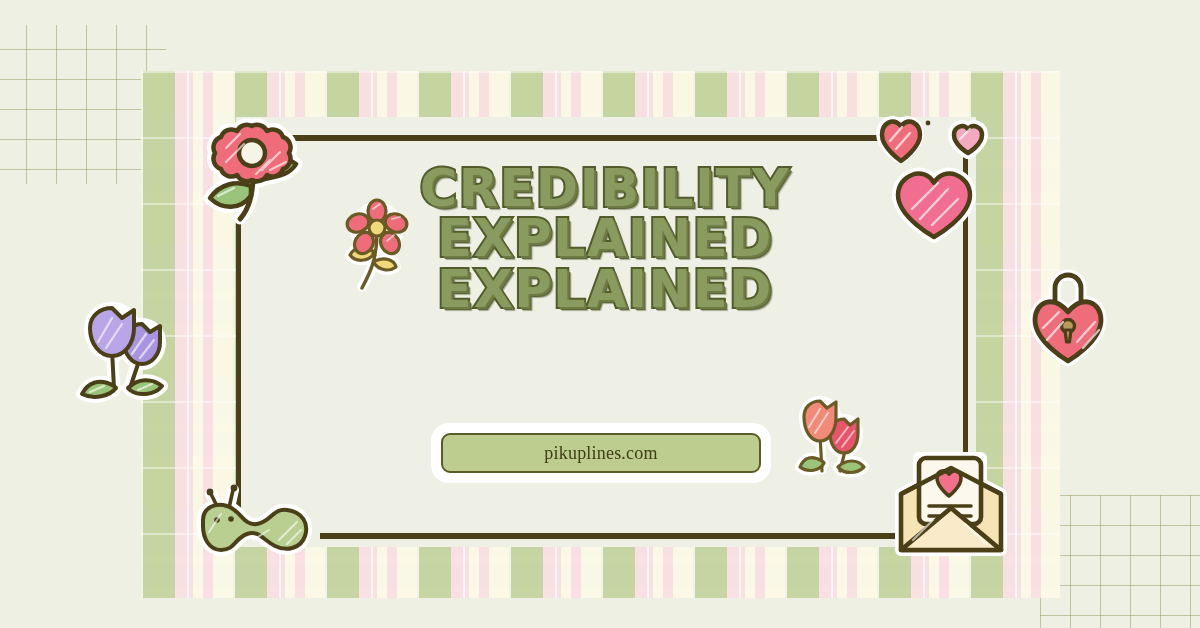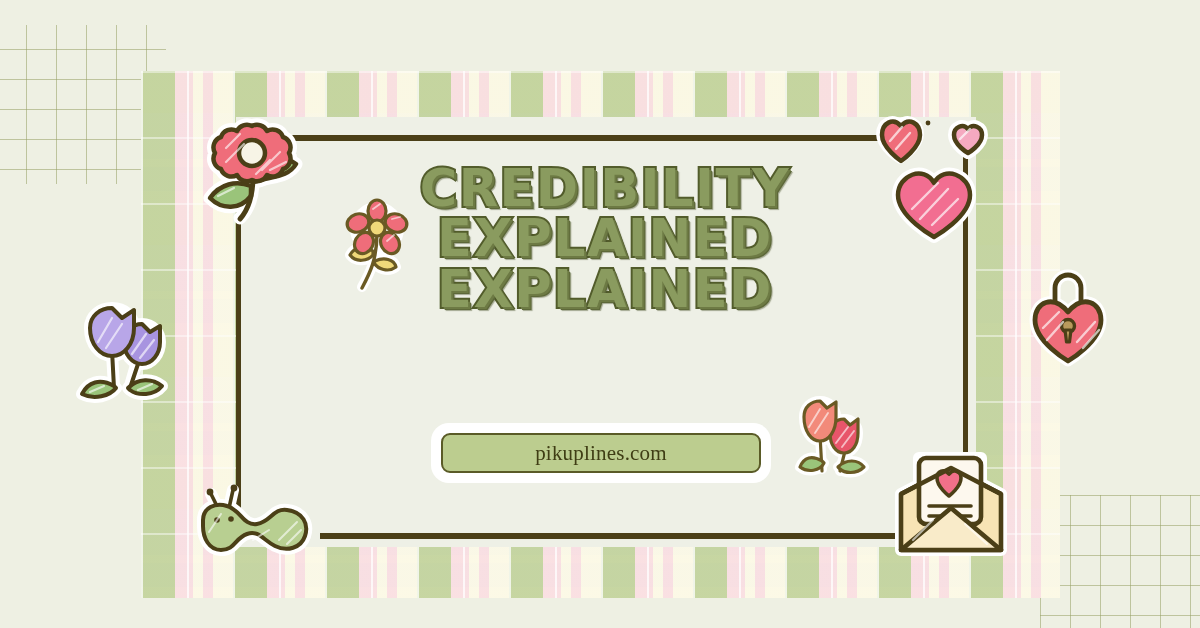--- a/index.html
+++ b/index.html
@@ -95,21 +95,21 @@
   }
   #site-pill{
     position:absolute;inset:4px;
     background:#bccd8f;
     border:2.5px solid #5a5b27;
     border-radius:9px;
     display:flex;align-items:center;justify-content:center;
   }
   #site-pill-label{
     font-family:"Liberation Serif",serif;
-    font-size:21px;color:#3f3d14;letter-spacing:.2px;
+    font-size:18px;color:#3f3d14;letter-spacing:.2px;
   }
 
   
   .sticker{position:absolute;}
   .sticker svg{display:block;overflow:visible;}
 
   #st-flower-big{left:196px;top:93px;width:120px;height:110px;}
   #st-flower-small{left:340px;top:178px;width:70px;height:90px;}
   #st-tulips-purple{left:72px;top:277px;width:105px;height:102px;}
   #st-caterpillar{left:193px;top:455px;width:122px;height:80px;}

